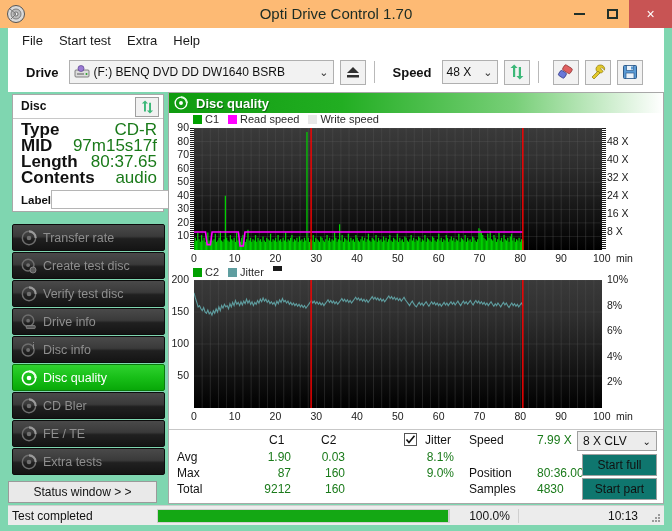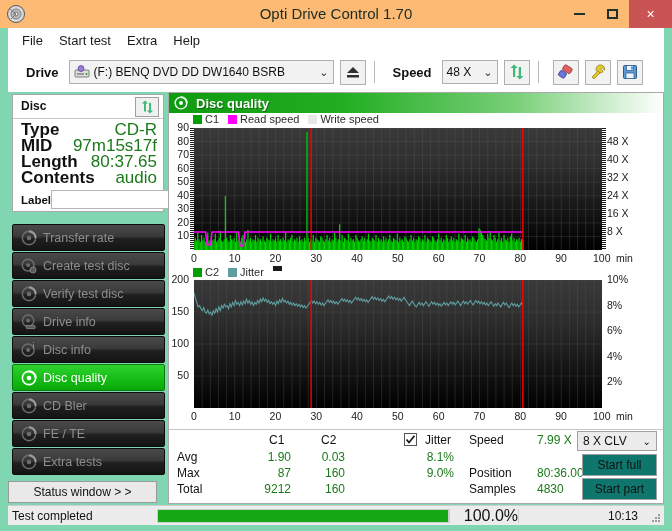--- a/index.html
+++ b/index.html
@@ -123,21 +123,21 @@
     position: absolute; left: 8px; top: 505px; width: 656px; height: 20px;
     background: #ececec; border-top: 1px solid #cfcfcf;
     display: flex; align-items: center;
   }
   .status-text { font-size: 12px; color: #111; padding-left: 4px; width: 147px; }
   .prog-wrap {
     position: relative; width: 292px; height: 14px; background: #f5f5f5;
     border: 1px solid #cfcfcf; margin-left: 2px;
   }
   .prog-fill { height: 100%; background: #14a814; }
-  .prog-pct { width: 68px; text-align: right; padding-left: 11px; font-size: 16px; color: #111; }
+  .prog-pct { width: 68px; text-align: center; padding-left: 11px; font-size: 12px; color: #111; }
   .pbar-sep { width:1px; height:14px; background:#cfcfcf; }
   .elapsed { flex: 1; text-align: right; padding-right: 12px; font-size: 12px; color: #111; }
   .grip { width: 12px; height: 12px; margin-right: 2px; }
 
   
   .mainpanel {
     position: absolute; left: 168px; top: 92px; width: 496px; height: 412px;
     background: #ffffff; border: 1px solid #a8a8a8;
   }
   .panel-head {

